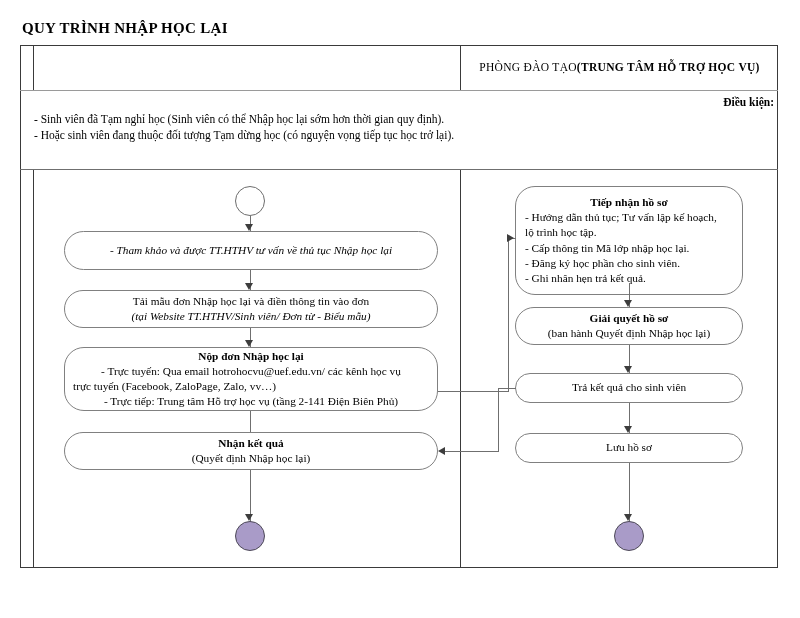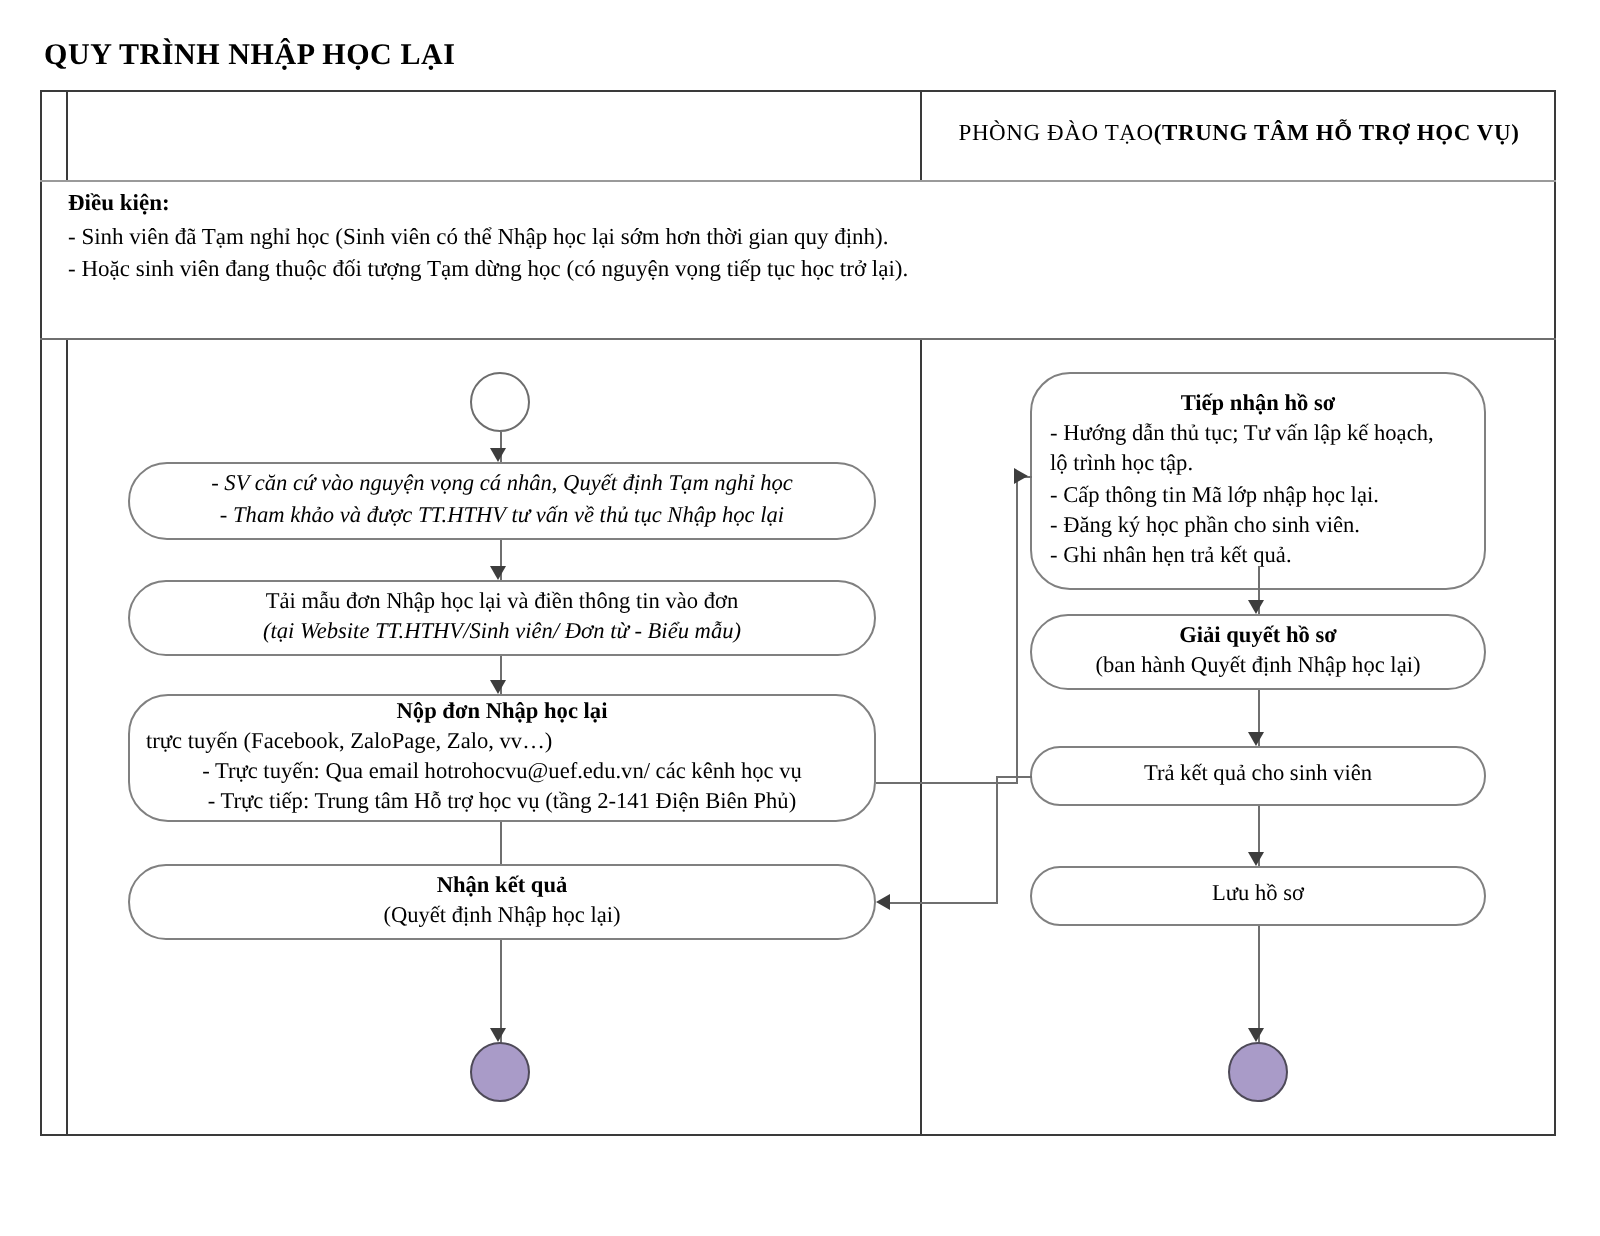--- a/index.html
+++ b/index.html
@@ -62,21 +62,21 @@
     display:flex; flex-direction:row; align-items:center; justify-content:center;
     font-size:11.5px; line-height:1.25; letter-spacing:.3px; text-align:center;
   }
   .head-pdt .l2{font-weight:bold;}
 
   
   .cond{
     position:absolute; left:34px; top:94px; width:740px;
     font-size:11.5px; line-height:1.45;
   }
-  .cond .lbl{font-weight:bold;}
+  .cond .lbl{font-weight:bold;text-align:right;}
 
   
   .node{
     position:absolute;
     border:1.4px solid #808080;
     border-radius:20px;
     background:#ffffff;
     box-sizing:border-box;
     display:flex; flex-direction:column;
     align-items:center; justify-content:center;
@@ -153,39 +153,38 @@
     <div class="lbl">Điều kiện:</div>
     <div>- Sinh viên đã Tạm nghỉ học (Sinh viên có thể Nhập học lại sớm hơn thời gian quy định).</div>
     <div>- Hoặc sinh viên đang thuộc đối tượng Tạm dừng học (có nguyện vọng tiếp tục học trở lại).</div>
   </div>
 
   <div class="circle start" style="left:235px; top:186px;"></div>
   <div class="ln v" style="left:249.5px; top:216px; height:16px;"></div>
   <div class="arrow down" style="left:245px; top:224px;"></div>
 
   <div class="node" style="left:64px; top:231px; width:374px; height:39px;">
-    <div class="ital">- SV căn cứ vào nguyện vọng cá nhân, Quyết định Tạm nghỉ học</div>
     <div class="ital">- Tham khảo và được TT.HTHV tư vấn về thủ tục Nhập học lại</div>
   </div>
 
   <div class="ln v" style="left:249.5px; top:270px; height:20px;"></div>
   <div class="arrow down" style="left:245px; top:283px;"></div>
 
   <div class="node" style="left:64px; top:290px; width:374px; height:38px;">
     <div>Tải mẫu đơn Nhập học lại và điền thông tin vào đơn</div>
     <div class="ital">(tại Website TT.HTHV/Sinh viên/ Đơn từ - Biểu mẫu)</div>
   </div>
 
   <div class="ln v" style="left:249.5px; top:328px; height:19px;"></div>
   <div class="arrow down" style="left:245px; top:340px;"></div>
 
   <div class="node" style="left:64px; top:347px; width:374px; height:64px;">
     <div class="bold">Nộp đơn Nhập học lại</div>
+    <div>- Trực tuyến: Qua email hotrohocvu@uef.edu.vn/ các kênh học vụ</div>
     <div style="align-self:flex-start;">trực tuyến (Facebook, ZaloPage, Zalo, vv…)</div>
-    <div>- Trực tuyến: Qua email hotrohocvu@uef.edu.vn/ các kênh học vụ</div>
     <div>- Trực tiếp: Trung tâm Hỗ trợ học vụ (tầng 2-141 Điện Biên Phủ)</div>
   </div>
 
   <div class="ln v" style="left:249.5px; top:411px; height:21px;"></div>
 
   <div class="node" style="left:64px; top:432px; width:374px; height:38px;">
     <div class="bold">Nhận kết quả</div>
     <div>(Quyết định Nhập học lại)</div>
   </div>
 

